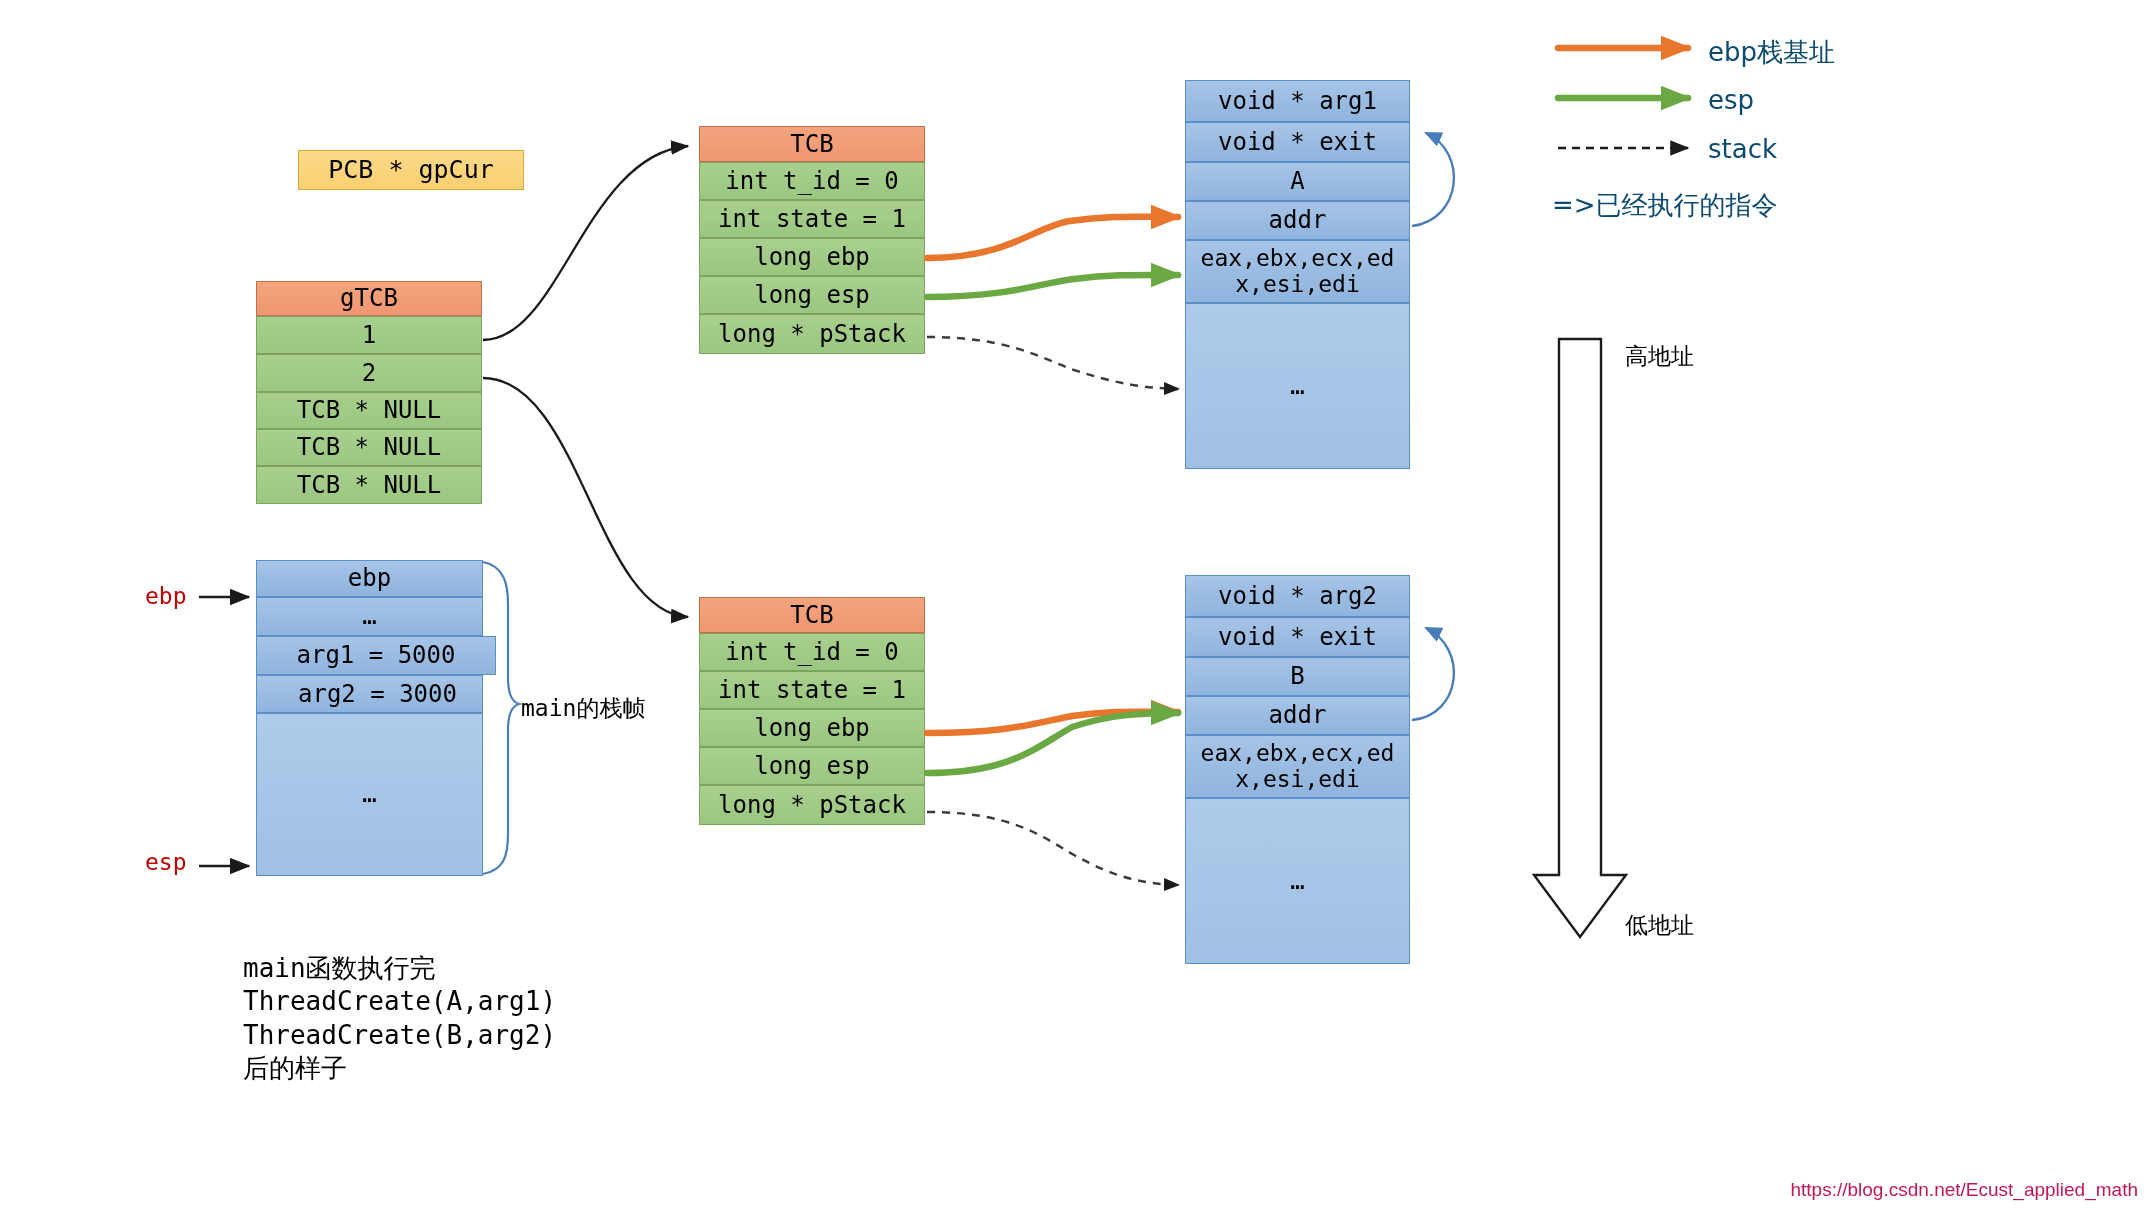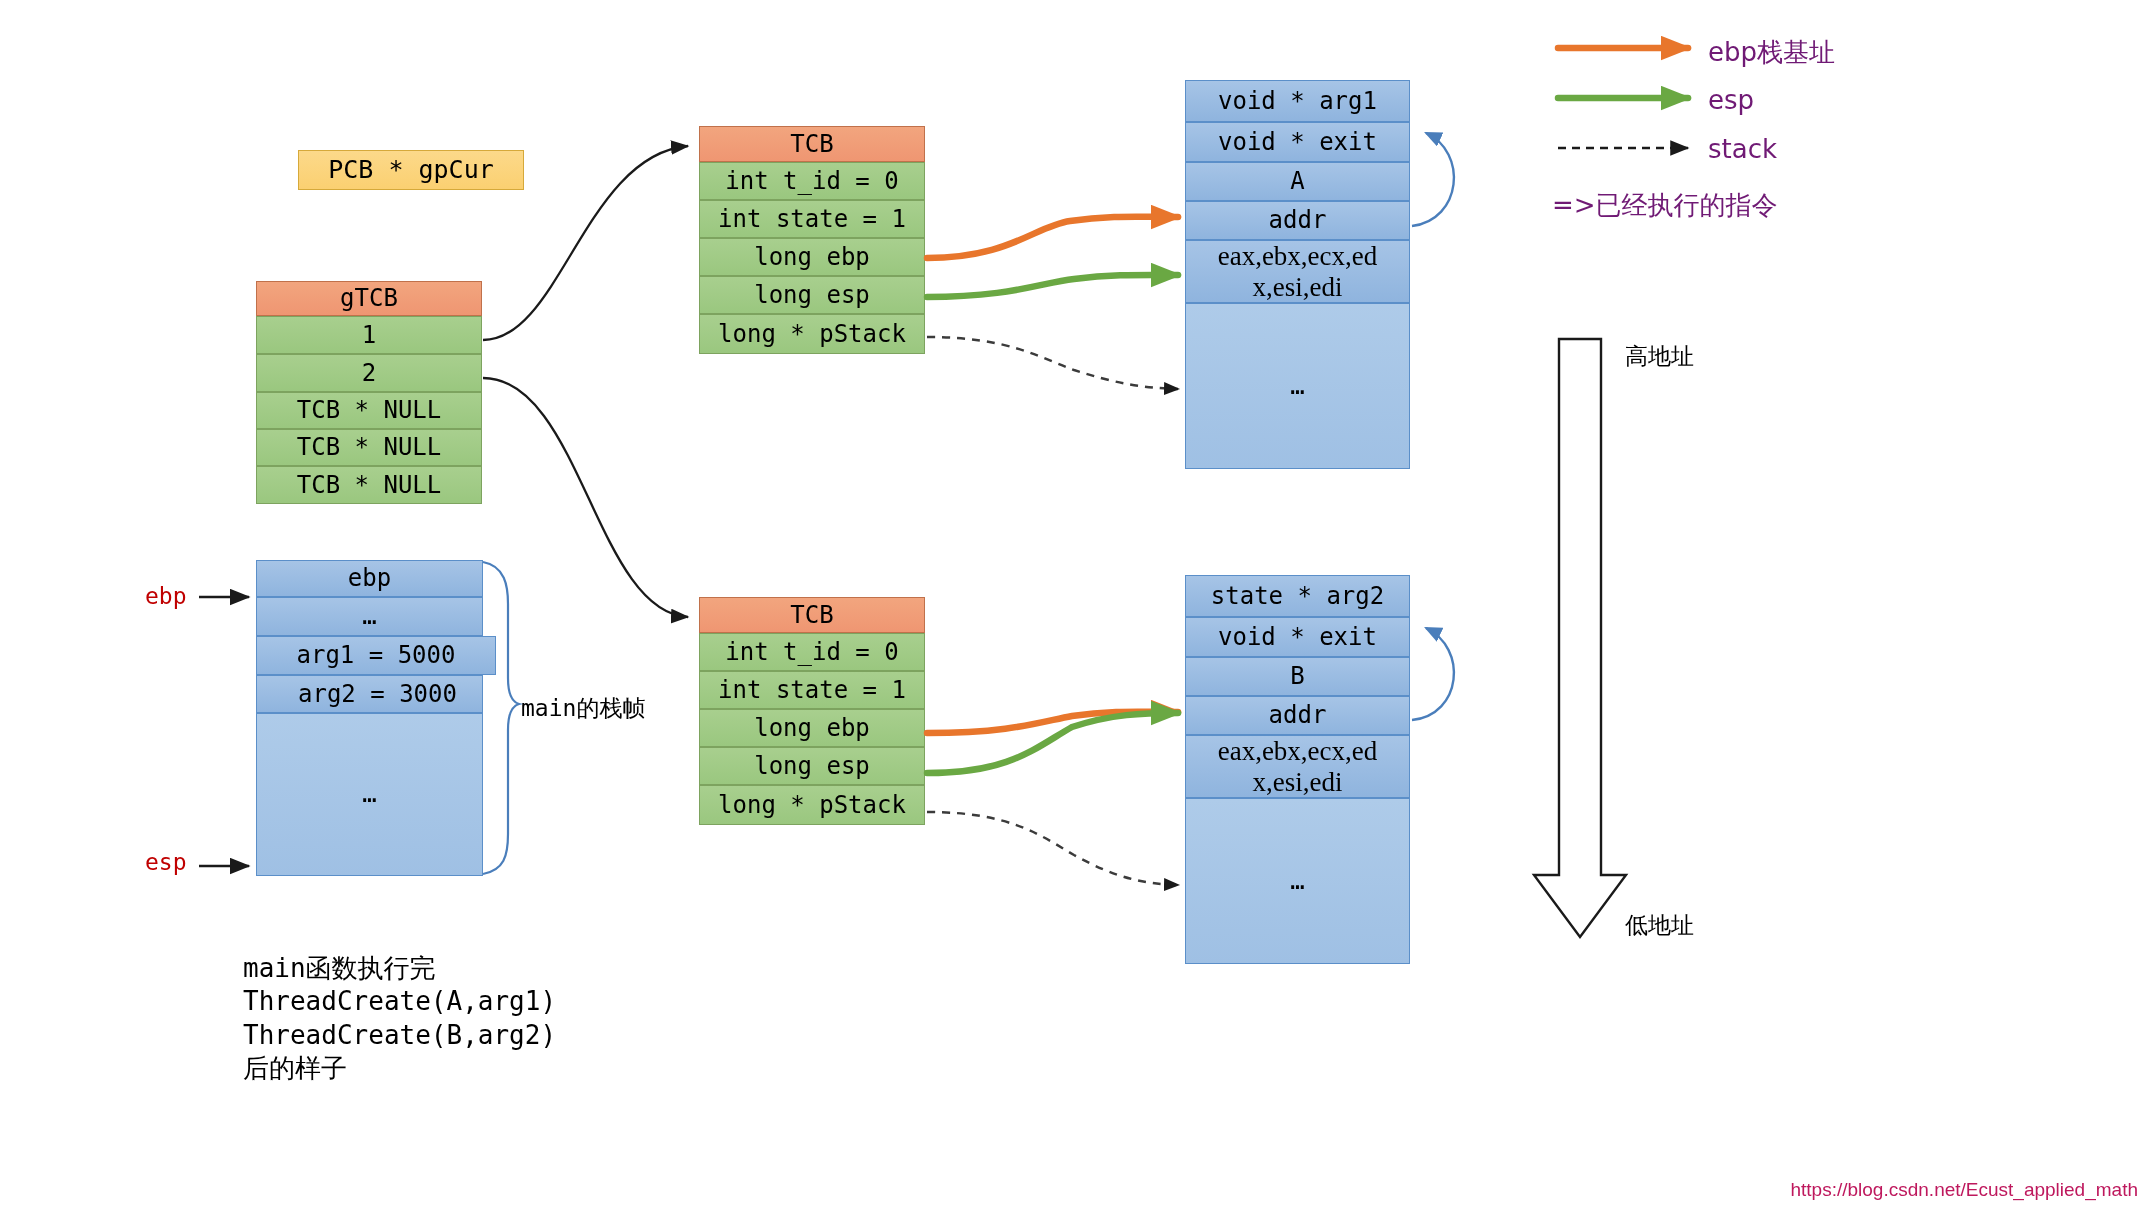--- a/index.html
+++ b/index.html
@@ -19,31 +19,31 @@
   .grn{background:linear-gradient(180deg,#a8cf8e 0%,#9ac77f 100%);
        border:1px solid #7da35f;color:#000;}
   
   .ylw{background:linear-gradient(180deg,#fcd98a 0%,#fbd071 100%);
        border:1px solid #d6a93a;color:#000;}
   
   .blu{background:linear-gradient(180deg,#a6c4e6 0%,#8fb4de 100%);
        border:1px solid #5b8fc9;color:#000;}
   .blu-lite{background:linear-gradient(180deg,#aecbe9 0%,#9fc0e4 100%);
             border:1px solid #5b8fc9;color:#000;}
-  .t23{font-size:27px;font-family:Liberation Serif, serif;}
+  .t23{font-size:23px;}
   .t24{font-size:24px;}
   .t25{font-size:25px;}
   .t26{font-size:23px;}
 
   .plain{position:absolute;color:#000;white-space:pre;}
   .cjk{font-family:"DejaVu Sans","Liberation Sans",sans-serif;}
   .mono{font-family:"DejaVu Sans Mono","Liberation Mono",monospace;}
   .red{color:#c00000;}
 
-  .legend-label{position:absolute;font-size:26px;color:#701a75;white-space:pre;}
+  .legend-label{position:absolute;font-size:26px;color:#0c4a6e;white-space:pre;}
   .watermark{position:absolute;right:10px;bottom:8px;font-size:19px;color:#be185d;
              font-family:"Liberation Sans",sans-serif;white-space:nowrap;}
   .footnote{position:absolute;white-space:pre;font-size:26px;line-height:1.28;color:#000;}
 </style>
 </head>
 <body>
 
 <div id="stage">
 
   <div class="box" style="left:256px;top:150px;width:226px;height:40px;margin-left:42px;">
@@ -81,21 +81,21 @@
     <div class="cell blu t24" style="position:absolute;left:0;top:0;width:225px;height:42px;">void * arg1</div>
     <div class="cell blu t24" style="position:absolute;left:0;top:42px;width:225px;height:40px;">void * exit</div>
     <div class="cell blu t24" style="position:absolute;left:0;top:82px;width:225px;height:39px;">A</div>
     <div class="cell blu t24" style="position:absolute;left:0;top:121px;width:225px;height:39px;">addr</div>
     <div class="cell blu t23" style="position:absolute;left:0;top:160px;width:225px;height:63px;">eax,ebx,ecx,ed
 x,esi,edi</div>
     <div class="cell blu-lite t24" style="position:absolute;left:0;top:223px;width:225px;height:166px;">…</div>
   </div>
 
   <div class="box" style="left:1185px;top:575px;width:225px;height:389px;">
-    <div class="cell blu t24" style="position:absolute;left:0;top:0;width:225px;height:42px;">state * arg2</div>
+    <div class="cell blu t24" style="position:absolute;left:0;top:0;width:225px;height:42px;">void * arg2</div>
     <div class="cell blu t24" style="position:absolute;left:0;top:42px;width:225px;height:40px;">void * exit</div>
     <div class="cell blu t24" style="position:absolute;left:0;top:82px;width:225px;height:39px;">B</div>
     <div class="cell blu t24" style="position:absolute;left:0;top:121px;width:225px;height:39px;">addr</div>
     <div class="cell blu t23" style="position:absolute;left:0;top:160px;width:225px;height:63px;">eax,ebx,ecx,ed
 x,esi,edi</div>
     <div class="cell blu-lite t24" style="position:absolute;left:0;top:223px;width:225px;height:166px;">…</div>
   </div>
 
   <div class="box" style="left:256px;top:560px;width:227px;height:316px;">
     <div class="cell blu t24" style="position:absolute;left:0;top:0;width:227px;height:37px;">ebp</div>

